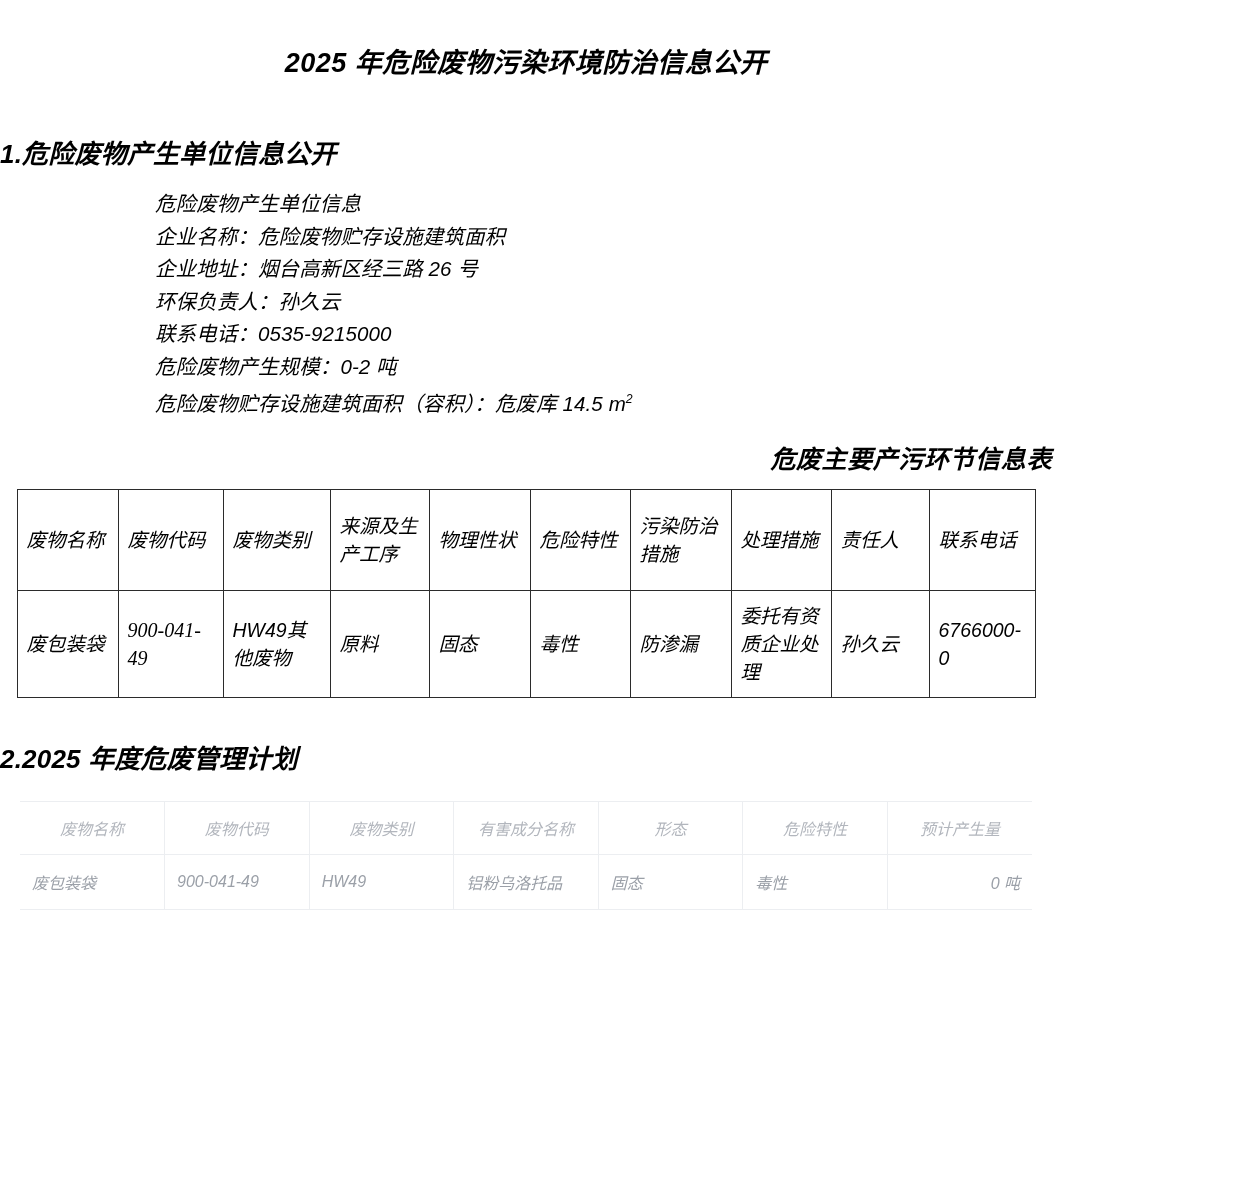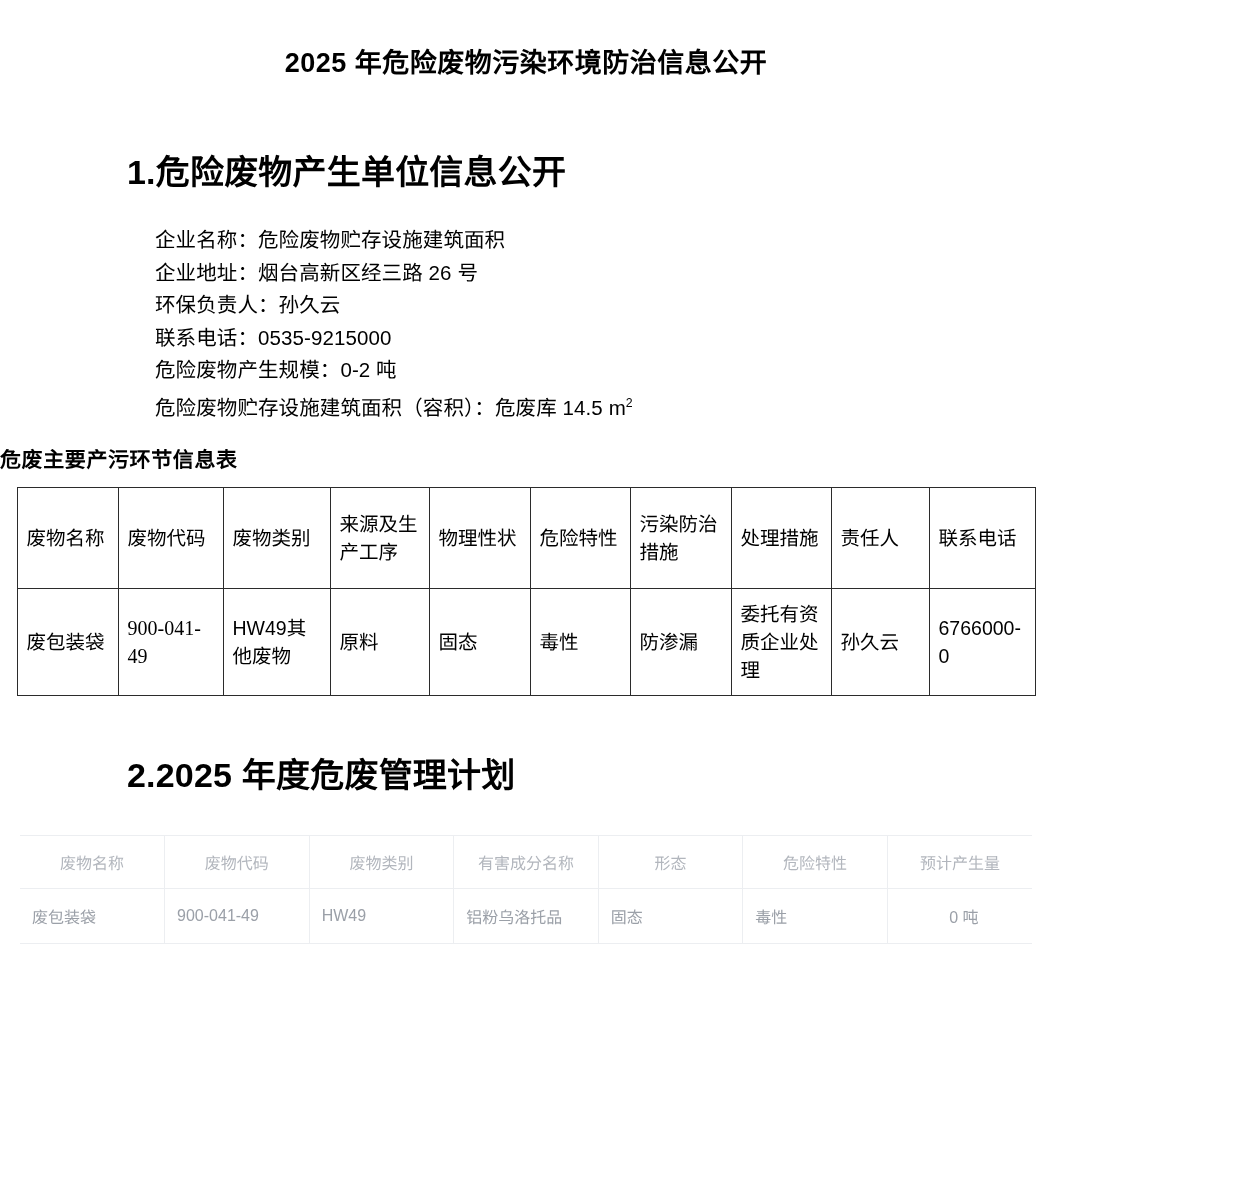--- a/index.html
+++ b/index.html
@@ -15,20 +15,21 @@
     font-family: "Liberation Sans", "DejaVu Sans", sans-serif;
     color: #000000;
     overflow: hidden;
   }
 
   .page {
     position: relative;
     width: 1052px;
     height: 1178px;
     box-sizing: border-box;
+    font-style: italic;
   }
 
   
   .doc-title {
     text-align: center;
     font-size: 27px;
     font-weight: bold;
     letter-spacing: 0.5px;
     margin: 0;
     padding-top: 46px;
@@ -41,25 +42,24 @@
     padding: 44px 103px 0 118px;
     font-size: 20.5px;
     line-height: 36px;
     text-align: justify;
     text-indent: 2.05em;
     letter-spacing: 0.1px;
   }
 
   
   .section-heading {
-    margin: 12px;
-    font-size: 34px;
+    margin: 0;
+    font-size: 26px;
     font-weight: bold;
     letter-spacing: 0.2px;
-    padding-left: 115px;
   }
   .section-heading.s1 { padding-top: 52px; }
   .section-heading.s2 { padding-top: 40px; }
 
   
   .info-list {
     list-style: none;
     margin: 0;
     padding: 18px 0 0 155px;
     font-size: 20.5px;
@@ -67,22 +67,22 @@
   }
   .info-list li {
     white-space: nowrap;
     letter-spacing: 0.1px;
   }
   .sup-m2 { position: relative; }
   .sup-m2 sup { font-size: 0.6em; vertical-align: super; }
 
   
   .table-caption {
-    text-align: left;
-    font-size: 21px;
+    text-align: right;
+    font-size: 25px;
     font-weight: bold;
     margin: 0;
     padding: 19px 0 0 0;
     letter-spacing: 0.6px;
   }
 
   
   .tbl-wrap-1 {
     padding: 14px 0 0 0;
     display: flex;
@@ -141,35 +141,36 @@
     background: #ffffff;
   }
   table.t2 th:last-child { border-right: none; margin-left: 32px; }
   table.t2 td {
     color: #9ba0a8;
     text-align: left;
     padding: 15px 12px;
     border-bottom: 1px solid #eceef1;
     border-right: 1px solid #eceef1;
   }
-  table.t2 td:last-child { border-right: none; text-align: center; padding-left: 20px; }
+  table.t2 td:last-child { border-right: none; text-align: right; padding-left: 20px; }
   table.t2 thead tr { border-top: 1px solid #eceef1; }
   .t2 col.k { width: 14.28%; }
 </style>
 </head>
 <body>
 
 <div class="page">
 
   <h1 class="doc-title">2025 年危险废物污染环境防治信息公开</h1>
 
 
   <h2 class="section-heading s1">1.危险废物产生单位信息公开</h2>
 
   <ul class="info-list">
+    <li>危险废物产生单位信息</li>
     <li>企业名称：危险废物贮存设施建筑面积</li>
     <li>企业地址：烟台高新区经三路 26 号</li>
     <li>环保负责人：孙久云</li>
     <li>联系电话：0535-9215000</li>
     <li>危险废物产生规模：0-2 吨</li>
     <li class="sup-m2"><span>危险废物贮存设施建筑面积（容积）：危废库 14.5 </span><span>m</span><sup>2</sup></li>
   </ul>
 
   <p class="table-caption">危废主要产污环节信息表</p>
 

